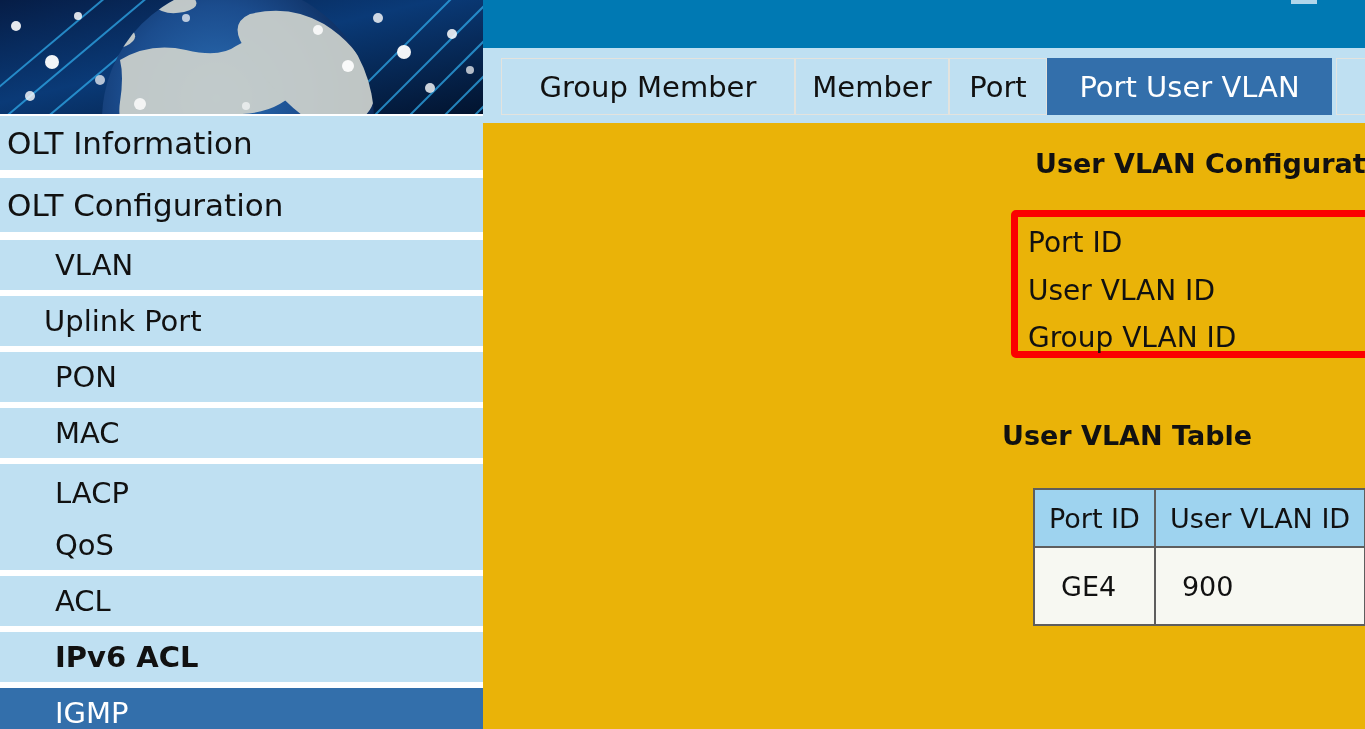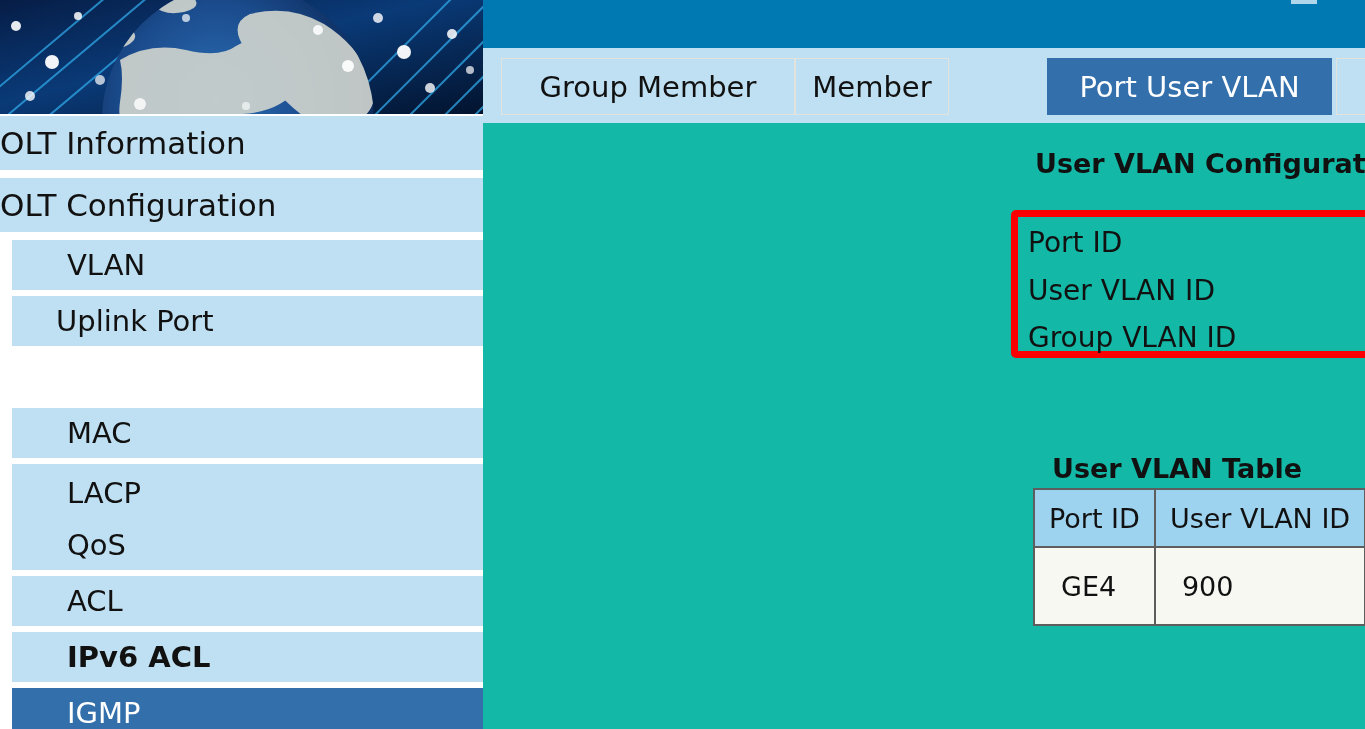--- a/index.html
+++ b/index.html
@@ -46,40 +46,40 @@
     background: #bfe0f2;
     color: #111111;
     font-size: 30px;
     line-height: 1;
     display: flex;
     align-items: center;
     box-sizing: border-box;
     white-space: nowrap;
   }
   .nav-item.top {
+    padding-left: 7px;
     font-size: 31px;
   }
   .nav-item.sub {
     padding-left: 55px;
     font-size: 29px;
-    margin-left: 12px;
   }
   .nav-item.active {
     background: #336fab;
     color: #ffffff;
   }
 
   
   #content {
     position: absolute;
     left: 483px;
     top: 0;
     width: 882px;
     height: 729px;
-    background: #14b8a6;
+    background: #eab308;
   }
   #topbar {
     position: absolute;
     left: 0; top: 0;
     width: 882px; height: 48px;
     background: #0079b3;
   }
   #topbar-nub {
     position: absolute;
     left: 808px;
@@ -251,20 +251,23 @@
     </div>
     <div class="nav-item top" style="top:178px;height:54px;">
       <span>OLT Configuration</span>
     </div>
     <div class="nav-item sub" style="top:240px;height:50px;">
       <span>VLAN</span>
     </div>
     <div class="nav-item sub" style="top:296px;height:50px;padding-left:44px;">
       <span>Uplink Port</span>
     </div>
+    <div class="nav-item sub" style="top:352px;height:50px;">
+      <span>PON</span>
+    </div>
     <div class="nav-item sub" style="top:408px;height:50px;">
       <span>MAC</span>
     </div>
     <div class="nav-item sub" style="top:464px;height:58px;">
       <span>LACP</span>
     </div>
     <div class="nav-item sub" style="top:520px;height:50px;">
       <span>QoS</span>
     </div>
     <div class="nav-item sub" style="top:576px;height:50px;">
@@ -284,20 +287,23 @@
       <div id="topbar-nub"></div>
     </div>
 
     <div id="tabstrip">
       <div class="tab" style="left:18px;width:294px;">
         <span>Group Member</span>
       </div>
       <div class="tab" style="left:312px;width:154px;">
         <span>Member</span>
       </div>
+      <div class="tab" style="left:466px;width:98px;">
+        <span>Port</span>
+      </div>
       <div class="tab active" style="left:564px;width:285px;">
         <span>Port User VLAN</span>
       </div>
       <div class="tab" style="left:853px;width:60px;">
         <span></span>
       </div>
     </div>
 
     <div class="section-title" style="left:552px;top:148px;">User VLAN Configuration</div>
 
@@ -311,21 +317,21 @@
     <div class="form-row" style="top:268px;">
       <div class="form-label">User VLAN ID</div>
 
     </div>
 
     <div class="form-row" style="top:315px;">
       <div class="form-label">Group VLAN ID</div>
 
     </div>
 
-    <div class="section-title" style="left:569px;top:420px;margin-top:33px;">User VLAN Table</div>
+    <div class="section-title" style="left:519px;top:420px;">User VLAN Table</div>
 
     <table id="vlan-table">
       <thead>
         <tr>
           <th style="width:135px;">Port ID</th>
           <th style="width:230px;">User VLAN ID</th>
 
         </tr>
       </thead>
       <tbody>

